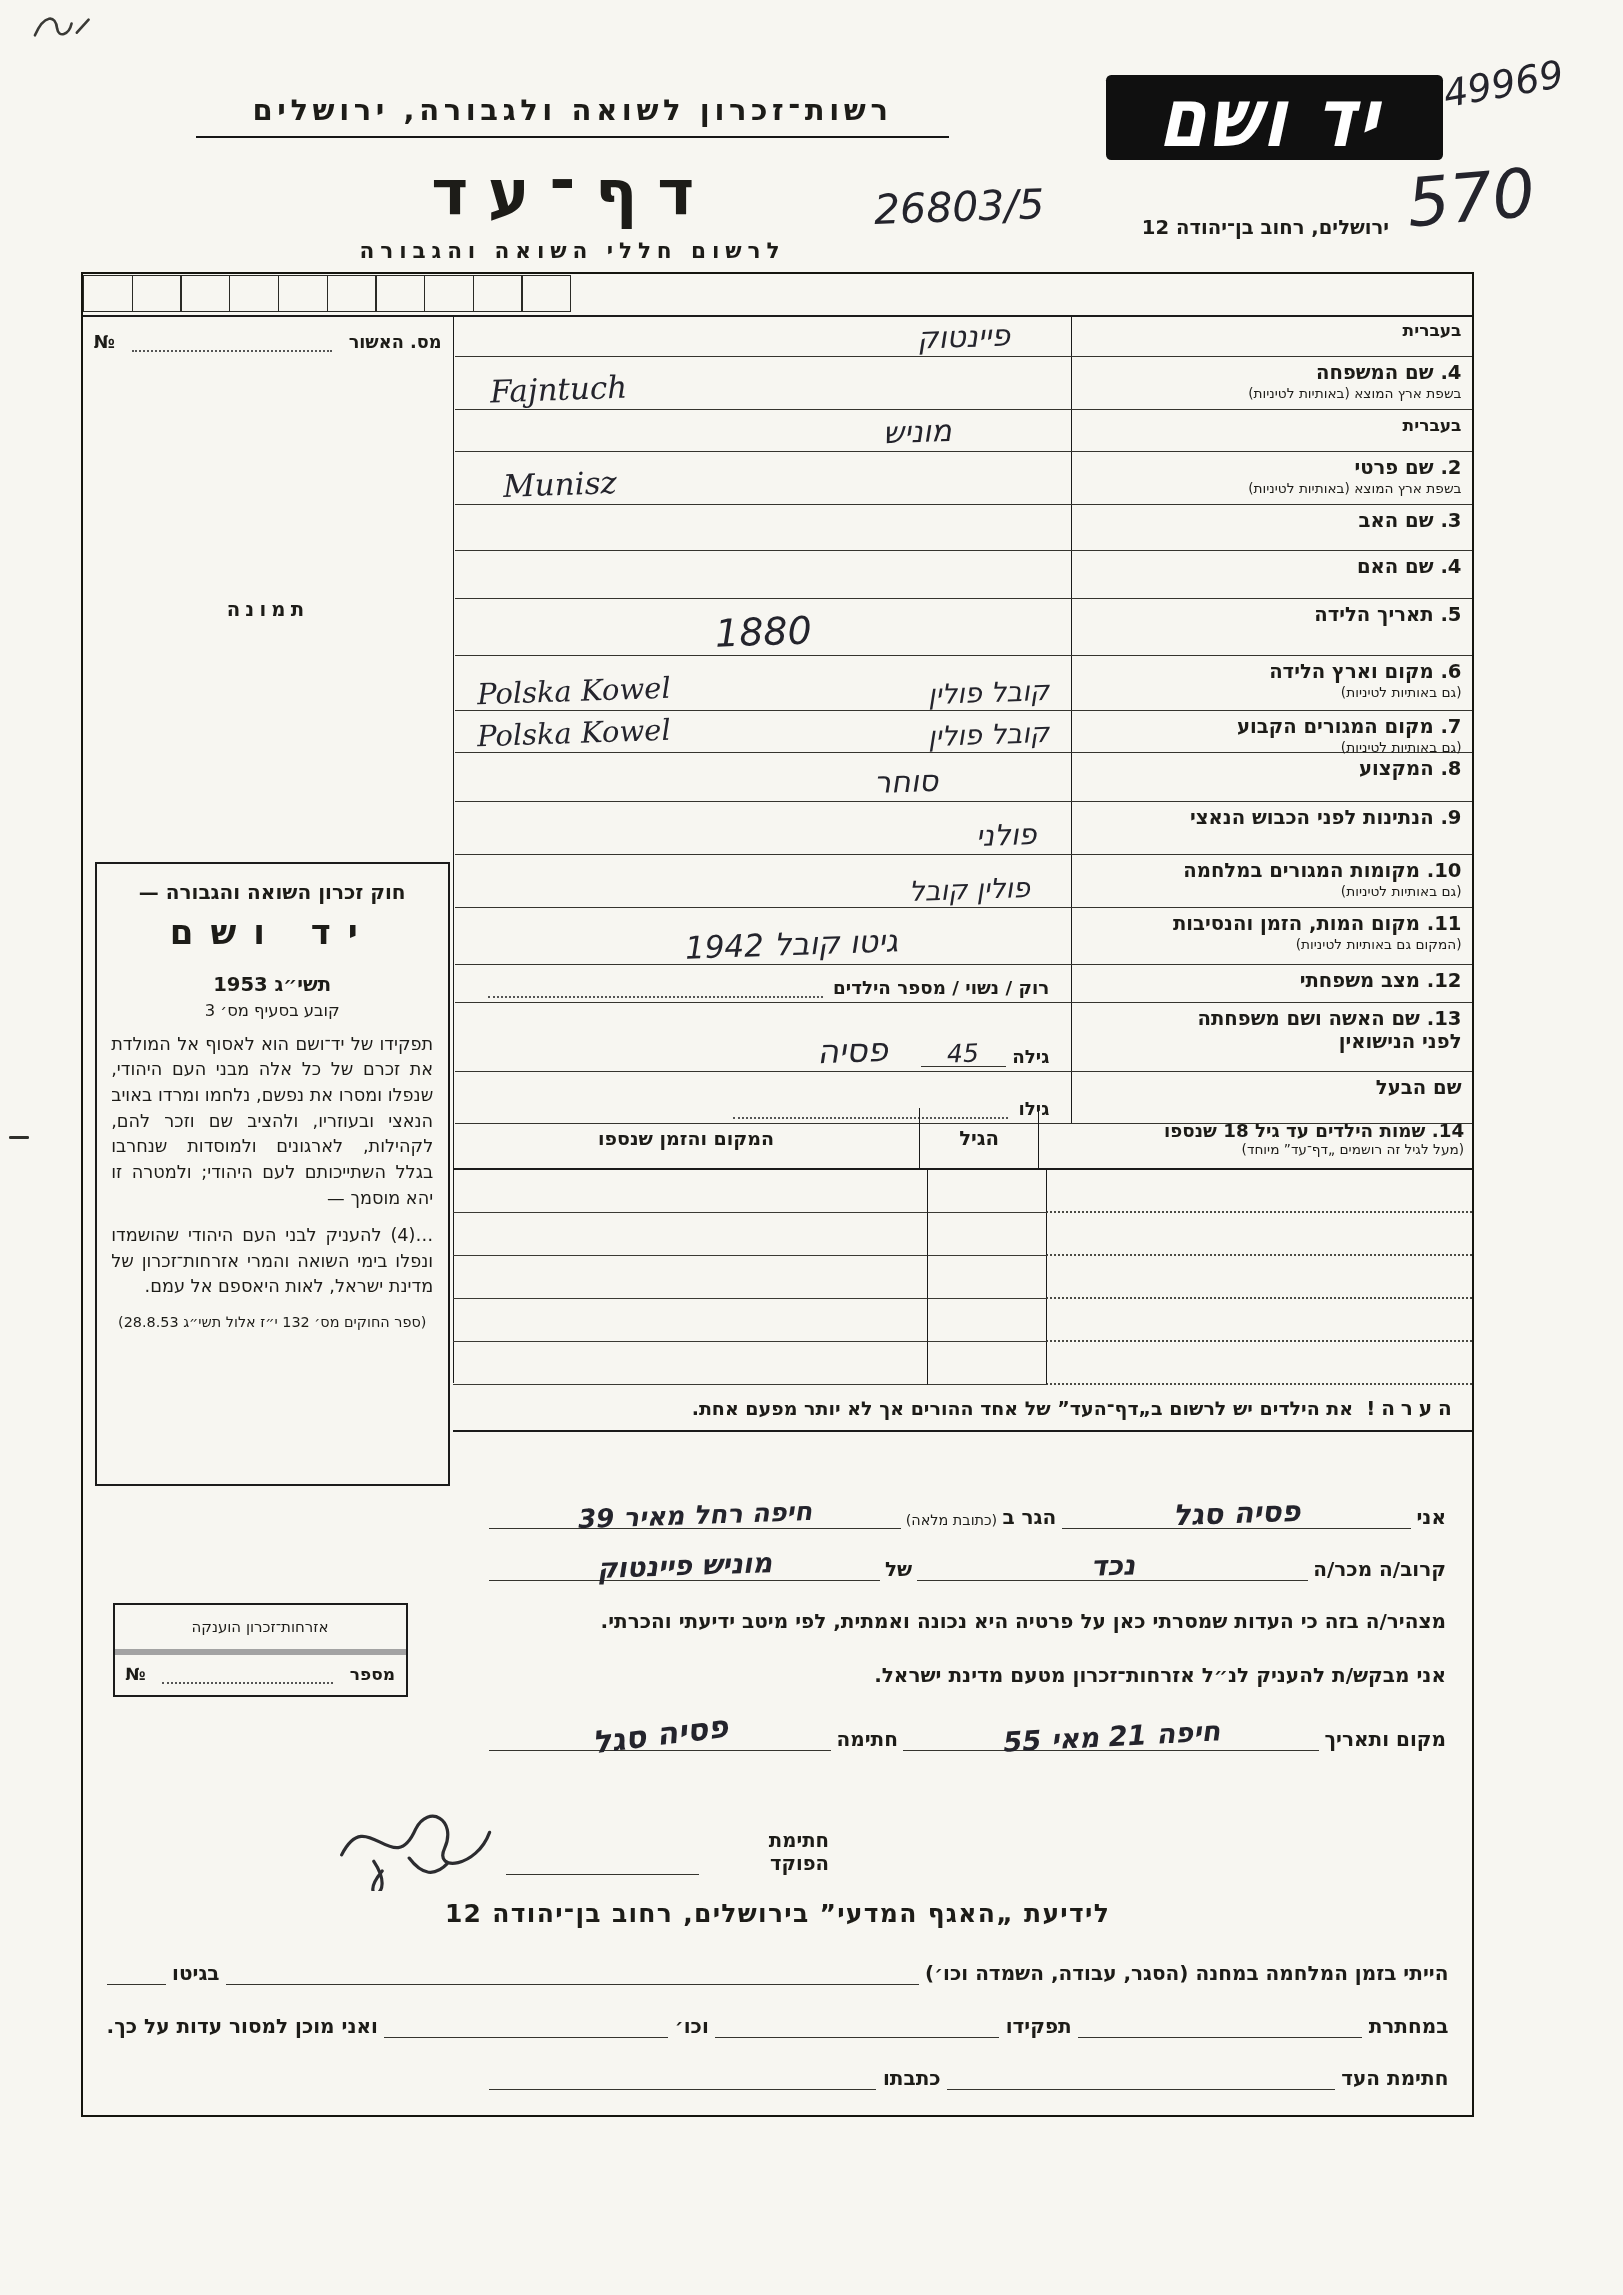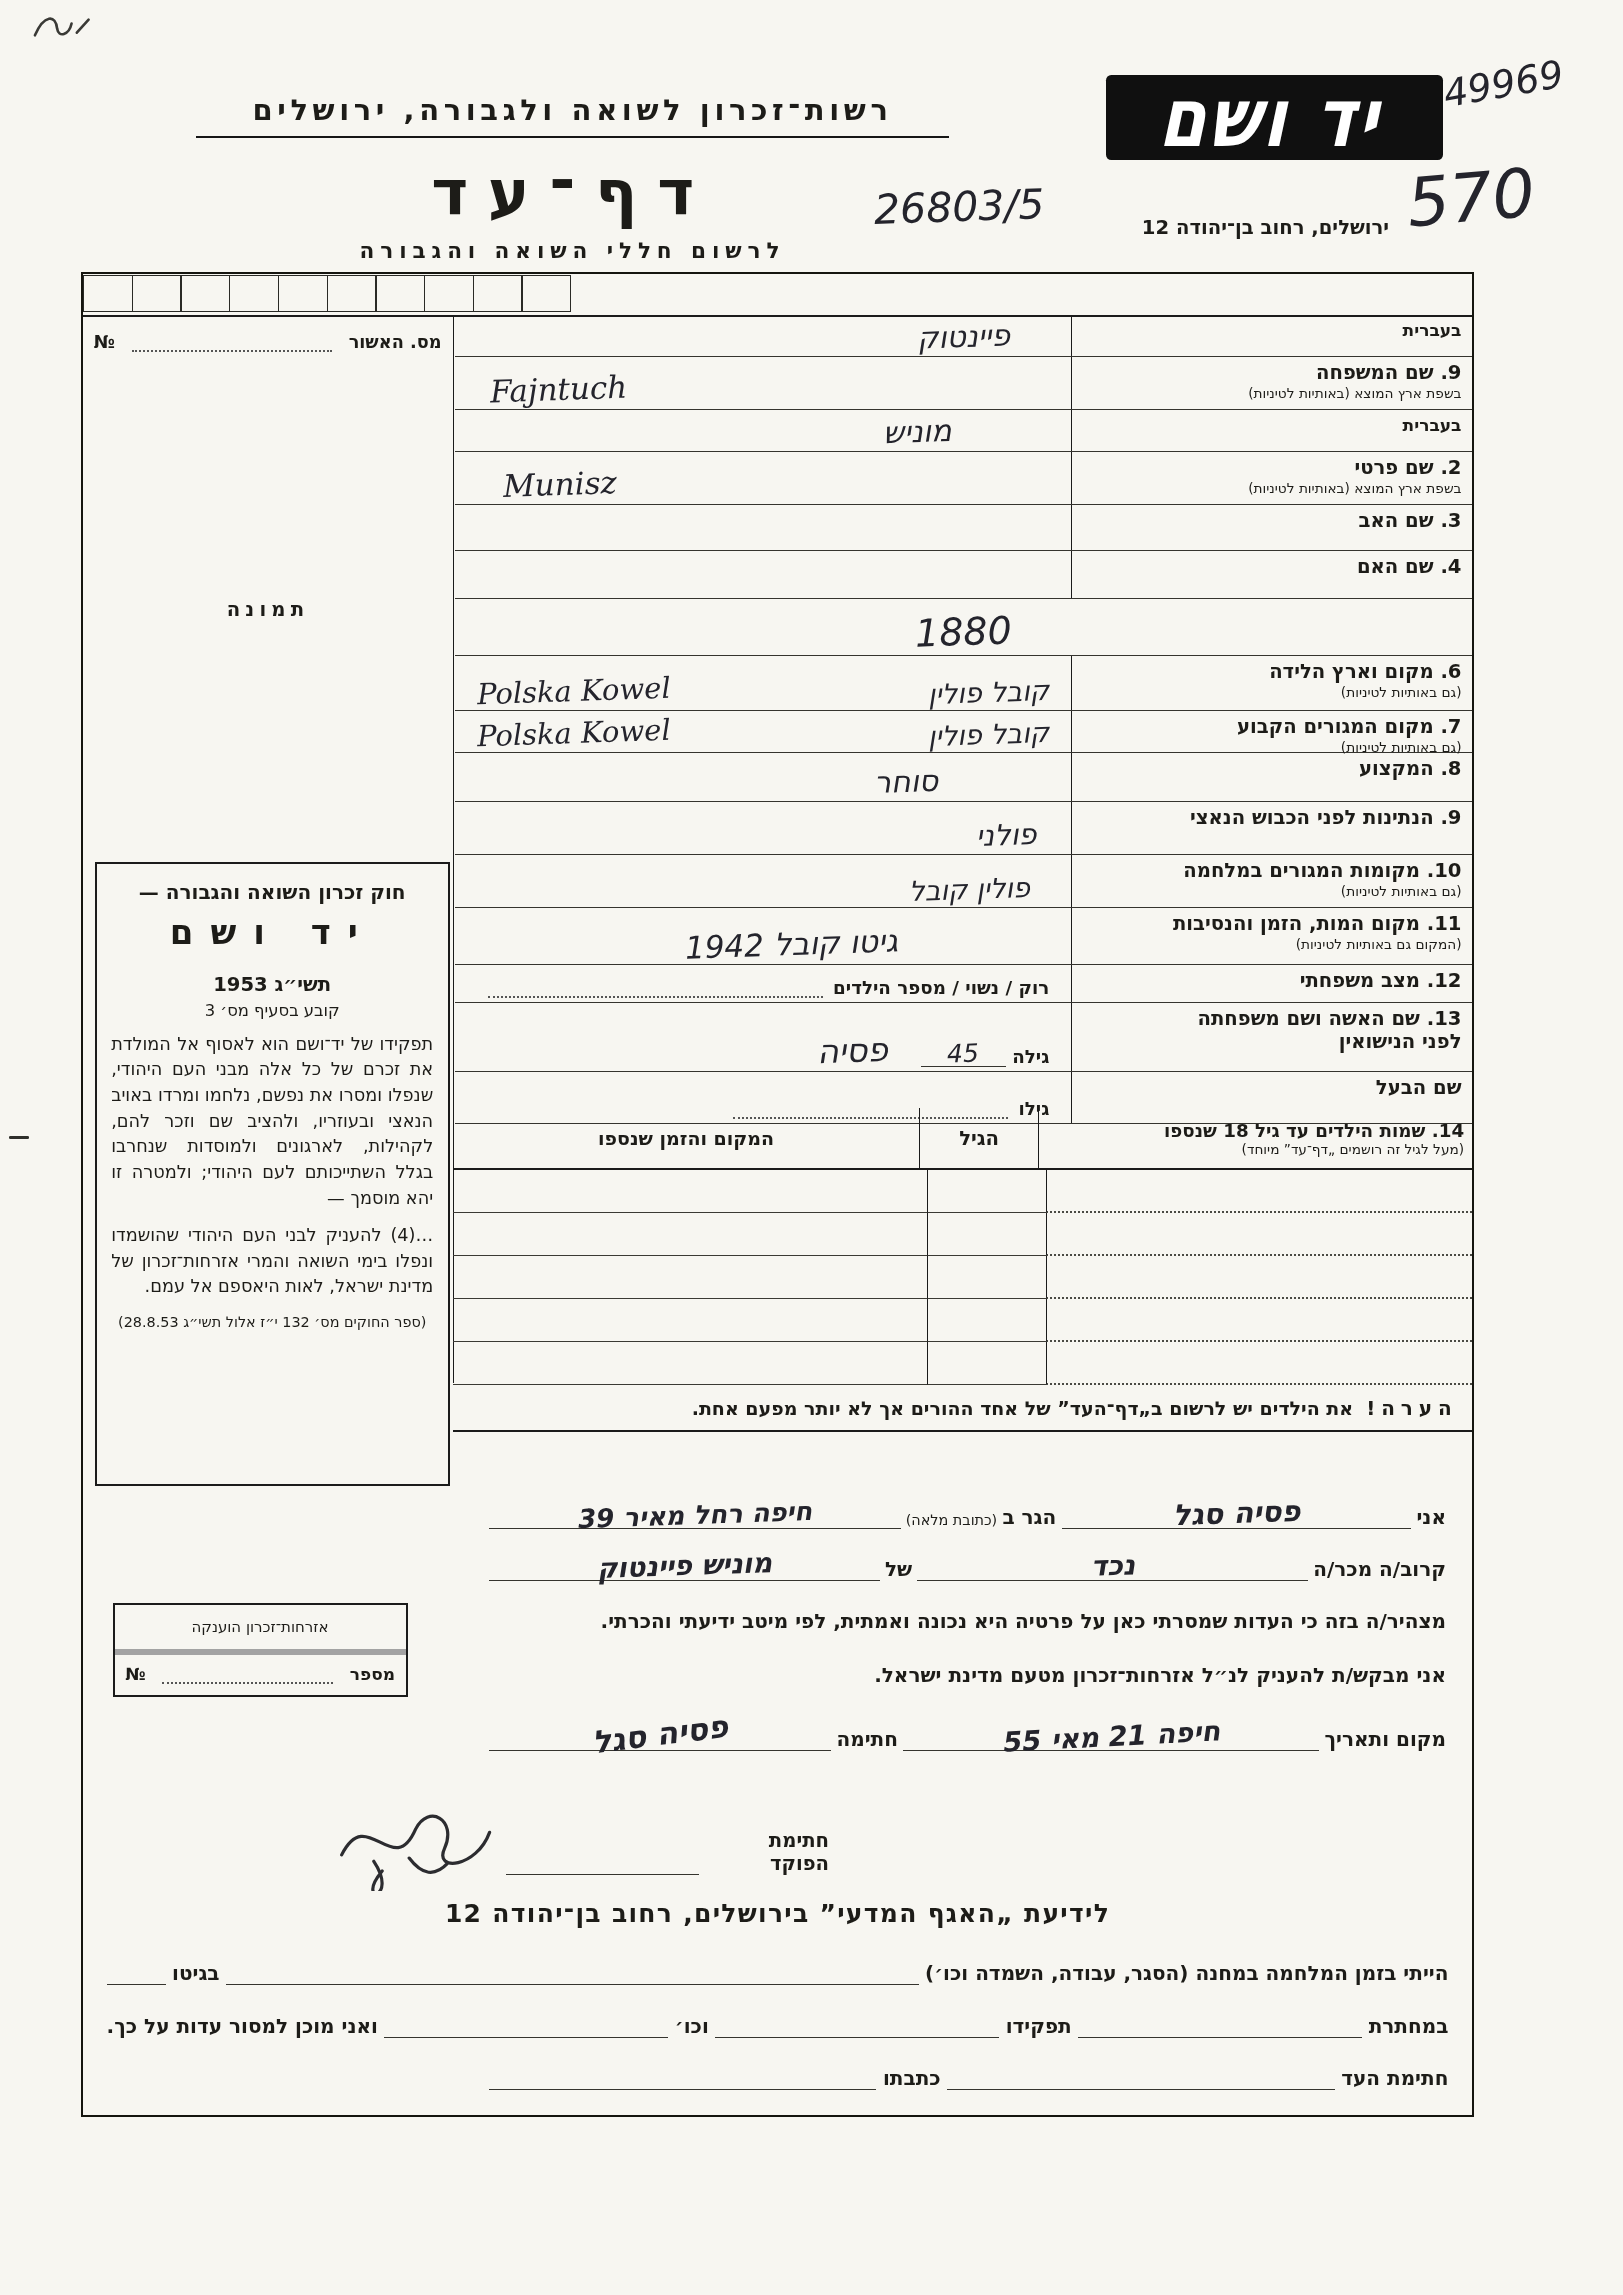--- a/index.html
+++ b/index.html
@@ -181,21 +181,21 @@
 
       <div class="frow" style="height:41px">
         <div class="flabel"><span class="fl-tag">בעברית</span></div>
         <div class="fentry">
             <span class="hw" style="margin-right:39px">פיינטוק</span>
           </div>
       </div>
 
       <div class="frow" style="height:52px">
         <div class="flabel">
-          <div class="fl-main">9. שם המשפחה</div>
+          <div class="fl-main">4. שם המשפחה</div>
           <div class="fl-sub">בשפת ארץ המוצא (באותיות לטיניות)</div>
         </div>
         <div class="fentry" style="justify-content:flex-end">
             <span class="hwl" style="margin-left:13px">Fajntuch</span>
           </div>
       </div>
 
       <div class="frow" style="height:41px">
         <div class="flabel"><span class="fl-tag">בעברית</span></div>
         <div class="fentry">
@@ -221,20 +221,23 @@
       </div>
 
       <div class="frow" style="height:47px">
         <div class="flabel">
             <div class="fl-main">4. שם האם</div>
           </div>
         <div class="fentry"></div>
       </div>
 
       <div class="frow" style="height:56px">
+        <div class="flabel">
+            <div class="fl-main">5. תאריך הלידה</div>
+          </div>
         <div class="fentry" style="justify-content:center">
             <span class="hw" style="font-size:38px">1880</span>
           </div>
       </div>
 
       <div class="frow" style="height:54px">
         <div class="flabel">
           <div class="fl-main">6. מקום וארץ הלידה</div>
           <div class="fl-sub">(גם באותיות לטיניות)</div>
         </div>

